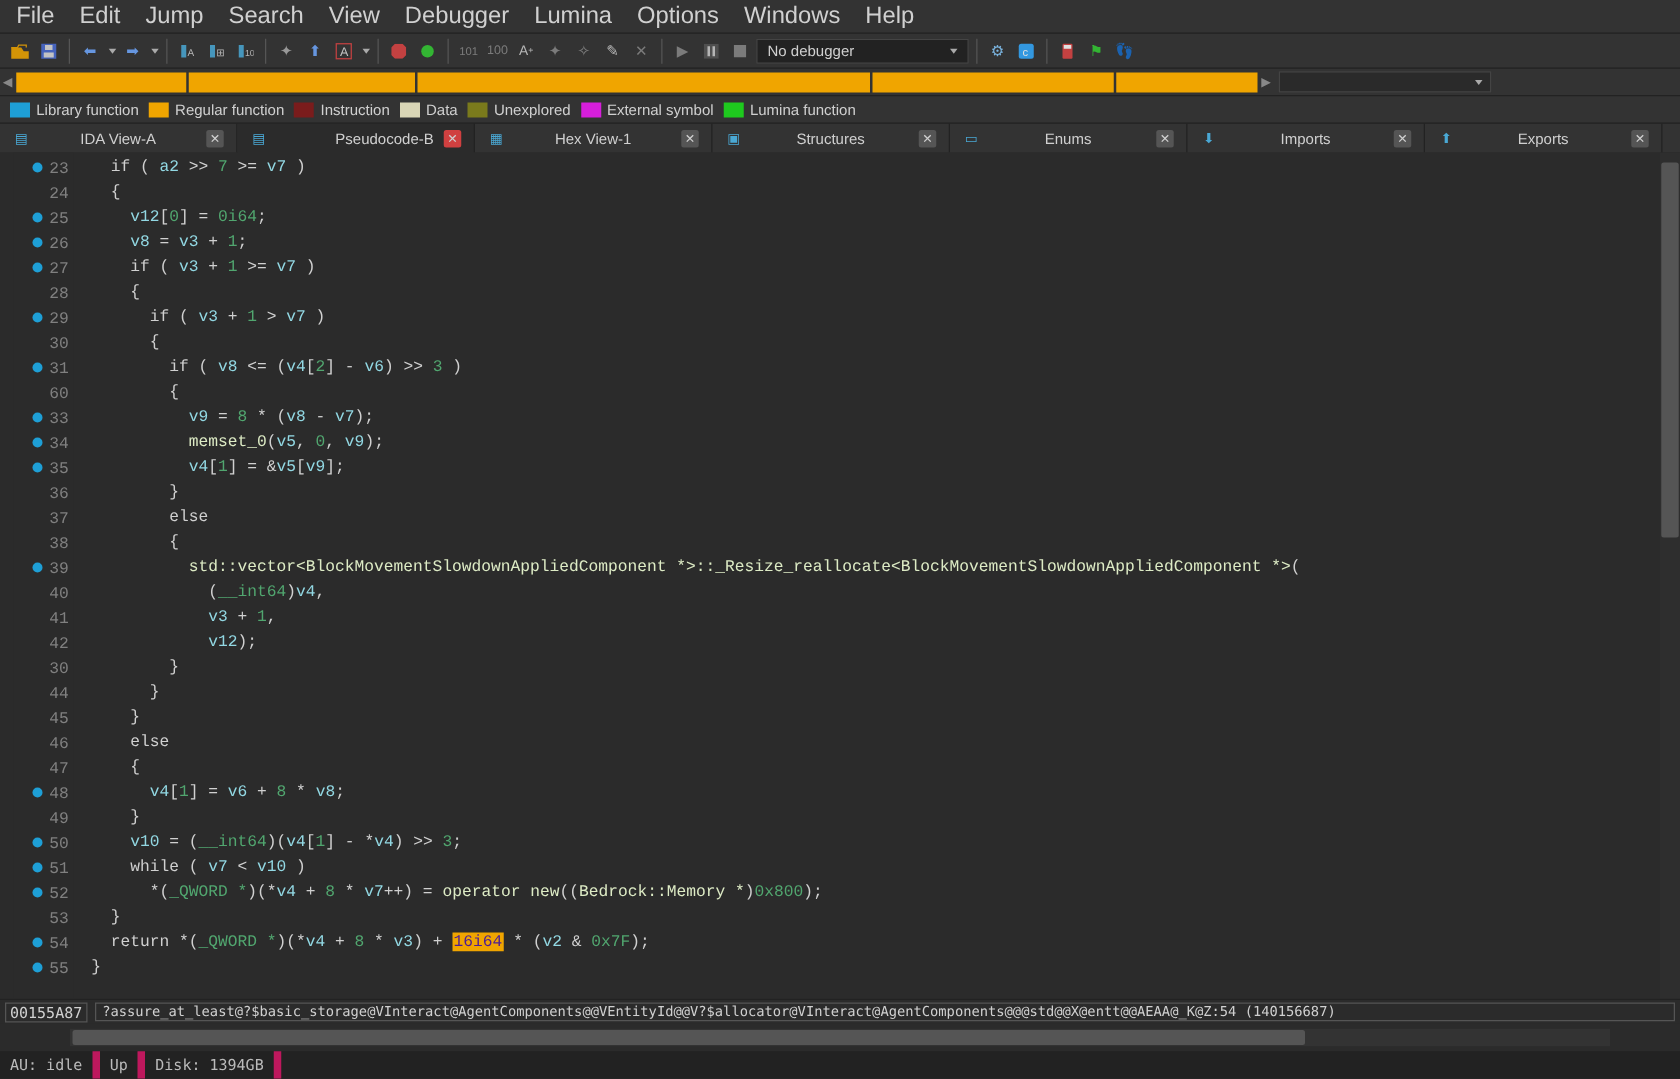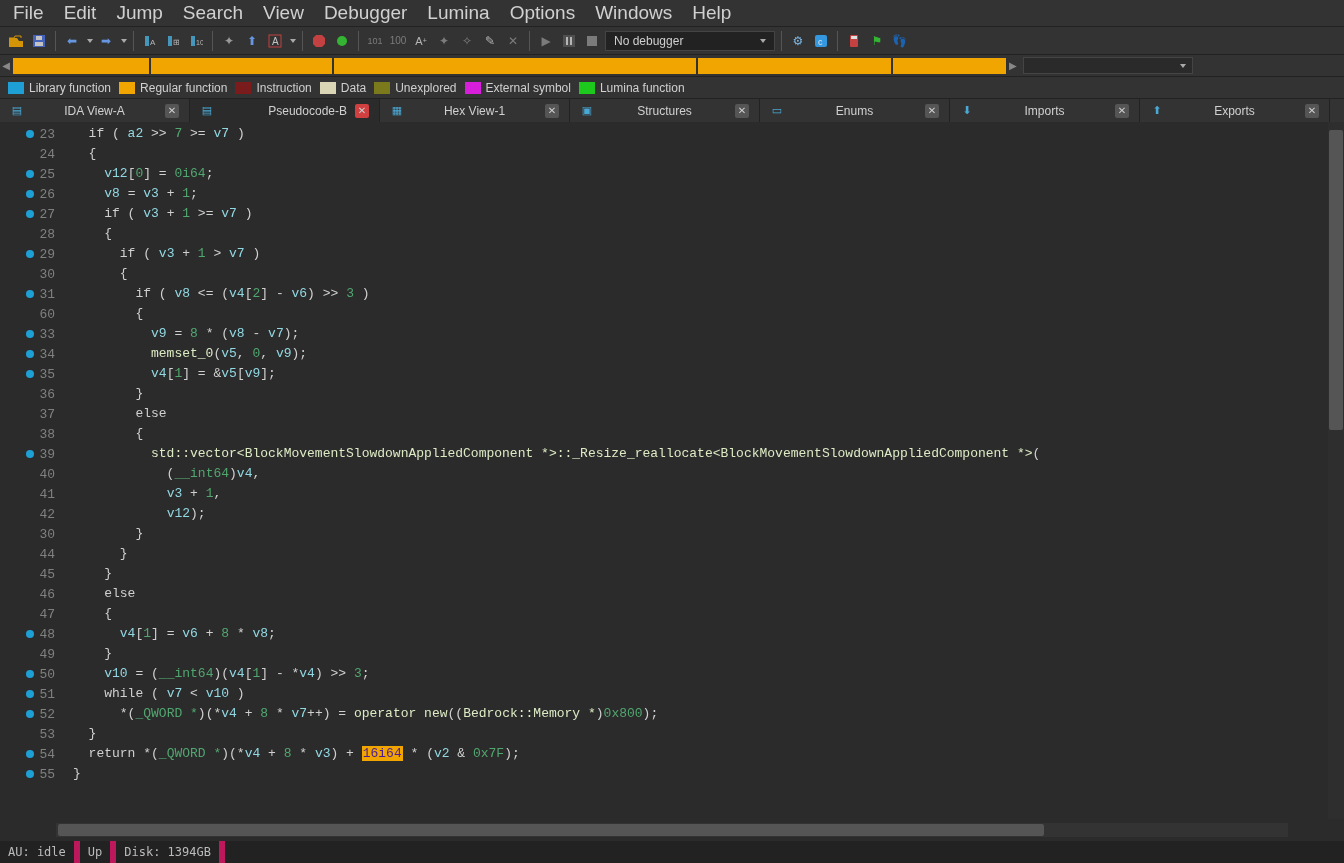--- a/index.html
+++ b/index.html
@@ -367,20 +367,24 @@
         <span>55</span>
       </div>
     </div>
  <div class="code"><div class="cl"><span class="op">  if ( </span><span class="var">a2</span><span class="op"> &gt;&gt; </span><span class="num">7</span><span class="op"> &gt;= </span><span class="var">v7</span><span class="op"> )</span></div><div class="cl"><span class="op">  {</span></div><div class="cl"><span class="op">    </span><span class="var">v12</span><span class="op">[</span><span class="num">0</span><span class="op">] = </span><span class="num">0i64</span><span class="op">;</span></div><div class="cl"><span class="op">    </span><span class="var">v8</span><span class="op"> = </span><span class="var">v3</span><span class="op"> + </span><span class="num">1</span><span class="op">;</span></div><div class="cl"><span class="op">    if ( </span><span class="var">v3</span><span class="op"> + </span><span class="num">1</span><span class="op"> &gt;= </span><span class="var">v7</span><span class="op"> )</span></div><div class="cl"><span class="op">    {</span></div><div class="cl"><span class="op">      if ( </span><span class="var">v3</span><span class="op"> + </span><span class="num">1</span><span class="op"> &gt; </span><span class="var">v7</span><span class="op"> )</span></div><div class="cl"><span class="op">      {</span></div><div class="cl"><span class="op">        if ( </span><span class="var">v8</span><span class="op"> &lt;= (</span><span class="var">v4</span><span class="op">[</span><span class="num">2</span><span class="op">] - </span><span class="var">v6</span><span class="op">) &gt;&gt; </span><span class="num">3</span><span class="op"> )</span></div><div class="cl"><span class="op">        {</span></div><div class="cl"><span class="op">          </span><span class="var">v9</span><span class="op"> = </span><span class="num">8</span><span class="op"> * (</span><span class="var">v8</span><span class="op"> - </span><span class="var">v7</span><span class="op">);</span></div><div class="cl"><span class="op">          </span><span class="fn">memset_0</span><span class="op">(</span><span class="var">v5</span><span class="op">, </span><span class="num">0</span><span class="op">, </span><span class="var">v9</span><span class="op">);</span></div><div class="cl"><span class="op">          </span><span class="var">v4</span><span class="op">[</span><span class="num">1</span><span class="op">] = &amp;</span><span class="var">v5</span><span class="op">[</span><span class="var">v9</span><span class="op">];</span></div><div class="cl"><span class="op">        }</span></div><div class="cl"><span class="op">        else</span></div><div class="cl"><span class="op">        {</span></div><div class="cl"><span class="op">          </span><span class="fn">std::vector&lt;BlockMovementSlowdownAppliedComponent *&gt;::_Resize_reallocate&lt;BlockMovementSlowdownAppliedComponent *&gt;</span><span class="op">(</span></div><div class="cl"><span class="op">            (</span><span class="typ">__int64</span><span class="op">)</span><span class="var">v4</span><span class="op">,</span></div><div class="cl"><span class="op">            </span><span class="var">v3</span><span class="op"> + </span><span class="num">1</span><span class="op">,</span></div><div class="cl"><span class="op">            </span><span class="var">v12</span><span class="op">);</span></div><div class="cl"><span class="op">        }</span></div><div class="cl"><span class="op">      }</span></div><div class="cl"><span class="op">    }</span></div><div class="cl"><span class="op">    else</span></div><div class="cl"><span class="op">    {</span></div><div class="cl"><span class="op">      </span><span class="var">v4</span><span class="op">[</span><span class="num">1</span><span class="op">] = </span><span class="var">v6</span><span class="op"> + </span><span class="num">8</span><span class="op"> * </span><span class="var">v8</span><span class="op">;</span></div><div class="cl"><span class="op">    }</span></div><div class="cl"><span class="op">    </span><span class="var">v10</span><span class="op"> = (</span><span class="typ">__int64</span><span class="op">)(</span><span class="var">v4</span><span class="op">[</span><span class="num">1</span><span class="op">] - *</span><span class="var">v4</span><span class="op">) &gt;&gt; </span><span class="num">3</span><span class="op">;</span></div><div class="cl"><span class="op">    while ( </span><span class="var">v7</span><span class="op"> &lt; </span><span class="var">v10</span><span class="op"> )</span></div><div class="cl"><span class="op">      *(</span><span class="typ">_QWORD *</span><span class="op">)(*</span><span class="var">v4</span><span class="op"> + </span><span class="num">8</span><span class="op"> * </span><span class="var">v7</span><span class="op">++) = </span><span class="fn">operator new</span><span class="op">((</span><span class="fn">Bedrock::Memory *</span><span class="op">)</span><span class="num">0x800</span><span class="op">);</span></div><div class="cl"><span class="op">  }</span></div><div class="cl"><span class="op">  return *(</span><span class="typ">_QWORD *</span><span class="op">)(*</span><span class="var">v4</span><span class="op"> + </span><span class="num">8</span><span class="op"> * </span><span class="var">v3</span><span class="op">) + </span><span class="hl">16i64</span><span class="op"> * (</span><span class="var">v2</span><span class="op"> &amp; </span><span class="num">0x7F</span><span class="op">);</span></div><div class="cl"><span class="op">}</span></div></div>
  <div class="scrollv">
       <div class="thumb" style="top:8px;height:300px"></div>
     </div>
 </div>
 
 <div style="background:#2b2b2b;padding-bottom:4px">
+ <div class="infobar">
+  <div class="addr">00155A87</div>
+  <div class="desc">?assure_at_least@?$basic_storage@VInteract@AgentComponents@@VEntityId@@V?$allocator@VInteract@AgentComponents@@@std@@X@entt@@AEAA@_K@Z:54 (140156687)</div>
+ </div>
  <div class="hscroll">
       <div class="th" style="left:2px;width:80%"></div>
     </div>
 </div>
 
 <div class="status">
  <div>AU:  idle</div>
  <div>Up</div>
  <div>Disk: 1394GB</div>
 </div>

